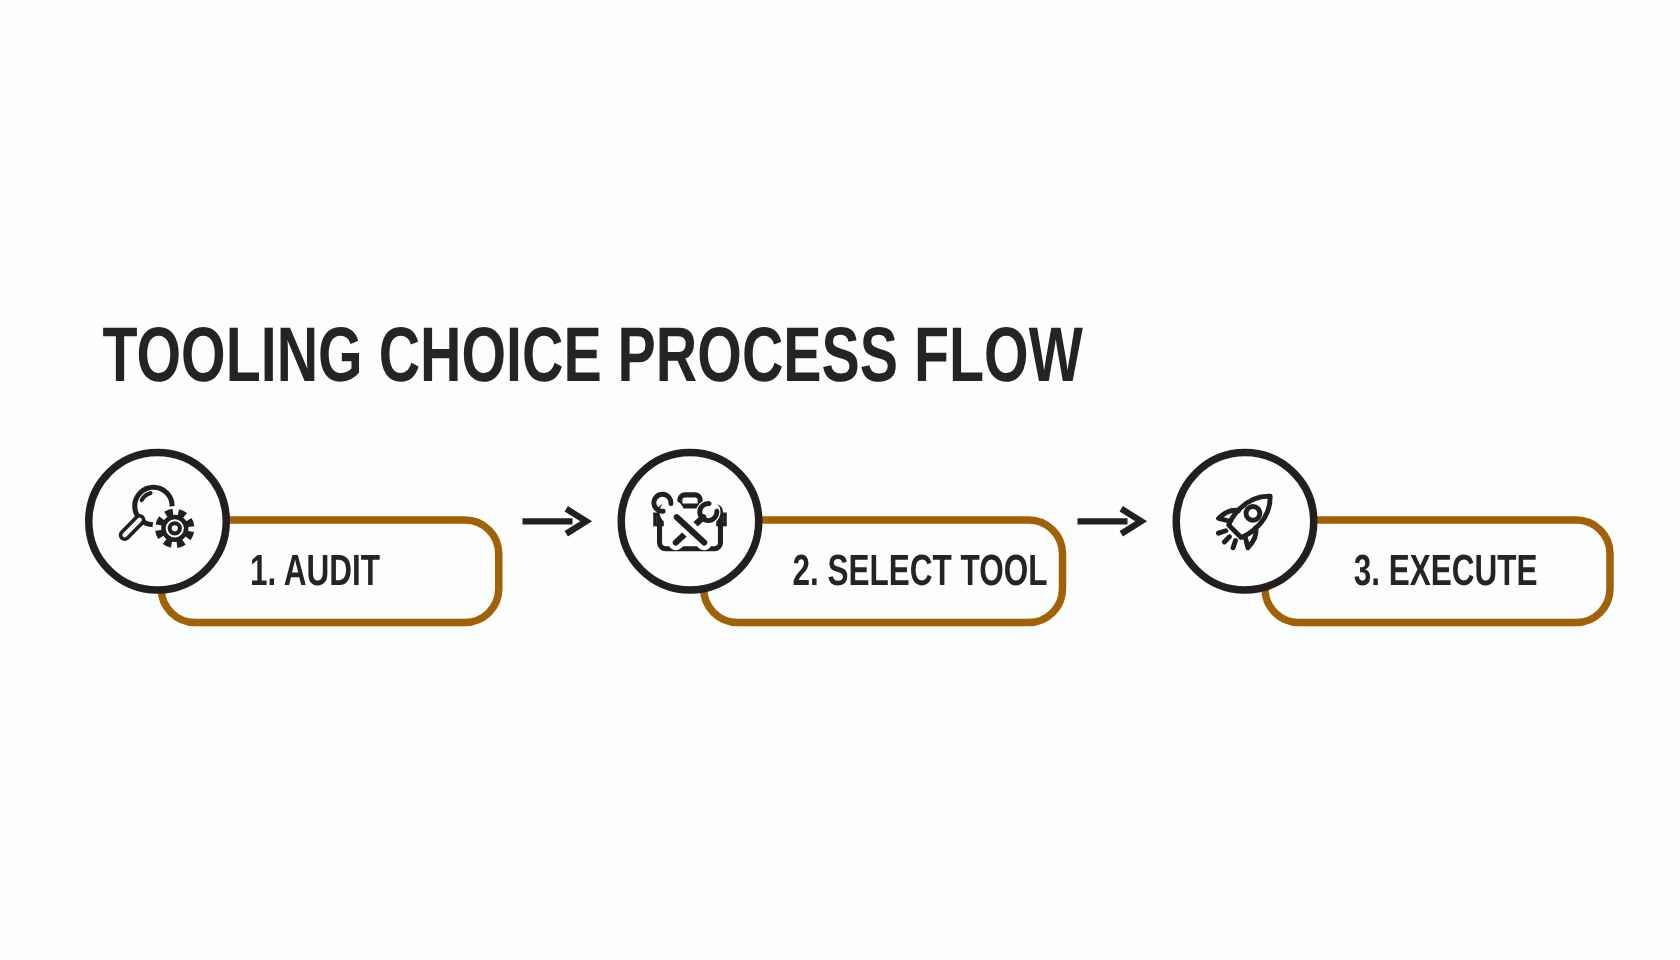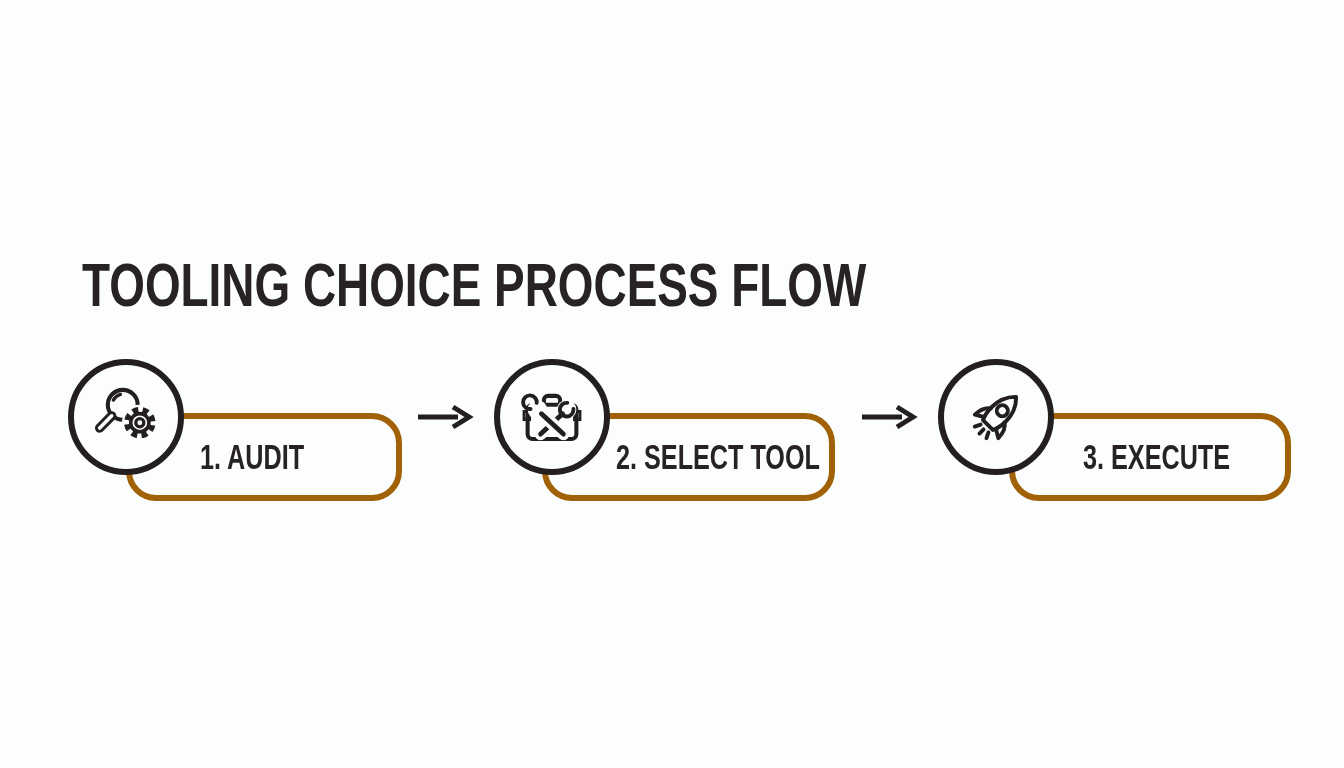--- a/index.html
+++ b/index.html
@@ -87,21 +87,21 @@
       </svg>
     </div>
   </div>
 
   <svg class="arrow" style="left:416px;" width="58" height="30" viewBox="0 0 58 30">
     <line class="ink" x1="2" y1="15" x2="42" y2="15" stroke-width="5"></line>
     <path class="ink" d="M37 5 L53 15 L37 25" stroke-width="5" stroke-linejoin="miter"></path>
   </svg>
 
   <div class="step" style="left:494px;">
-    <div class="pill" style="left:48px; width:293px;">
+    <div class="pill" style="left:66px; width:293px;">
       <span class="step-label">2. SELECT TOOL</span>
     </div>
     <div class="badge">
       <svg width="78" height="78" viewBox="0 0 48 48">
 
         <path class="ink" d="M19 16.5 v-3 a2.5 2.5 0 0 1 2.5 -2.5 h5 a2.5 2.5 0 0 1 2.5 2.5 v3" stroke-width="2.5" stroke-linejoin="round"></path>
         <rect class="ink" x="9" y="16.5" width="30" height="21" rx="3" stroke-width="2.5"></rect>
 
         <rect class="ink" x="6.8" y="20.6" width="3.4" height="5" stroke-width="1.8" fill="#fcfdfd"></rect>
         <rect class="ink" x="37.8" y="20.6" width="3.4" height="5" stroke-width="1.8" fill="#fcfdfd"></rect>

